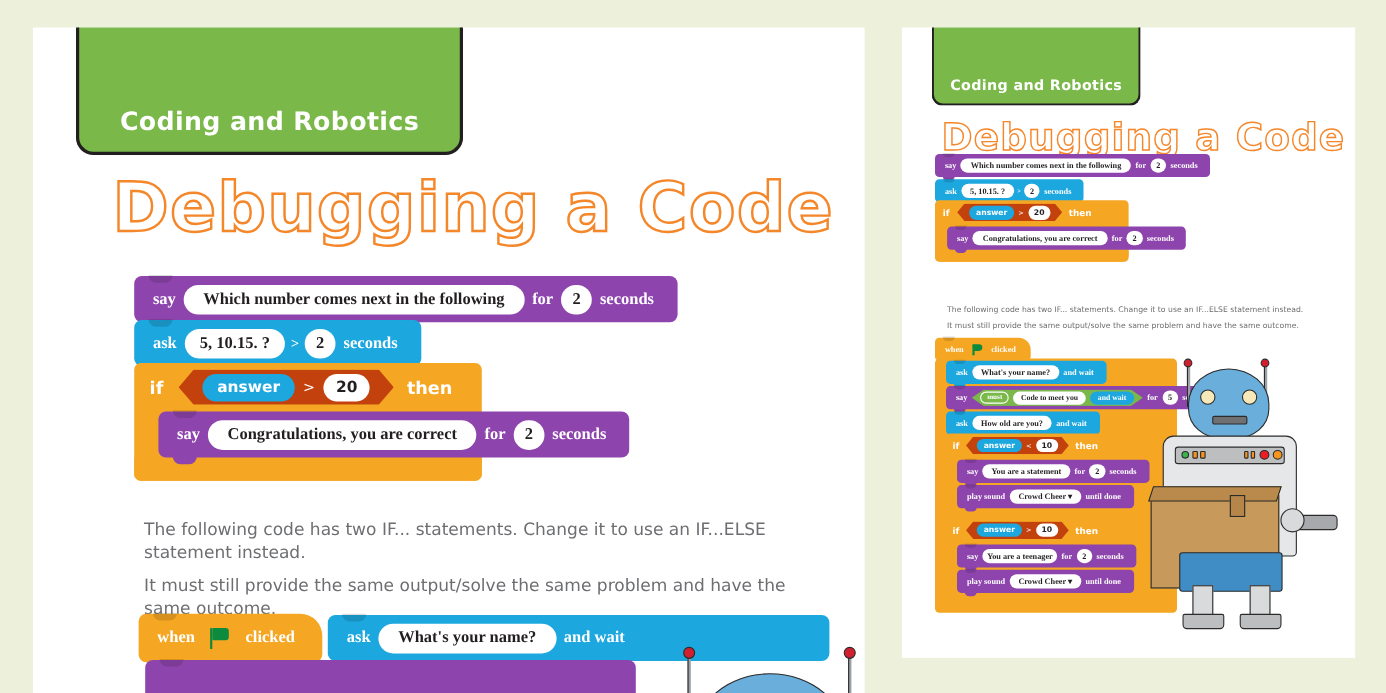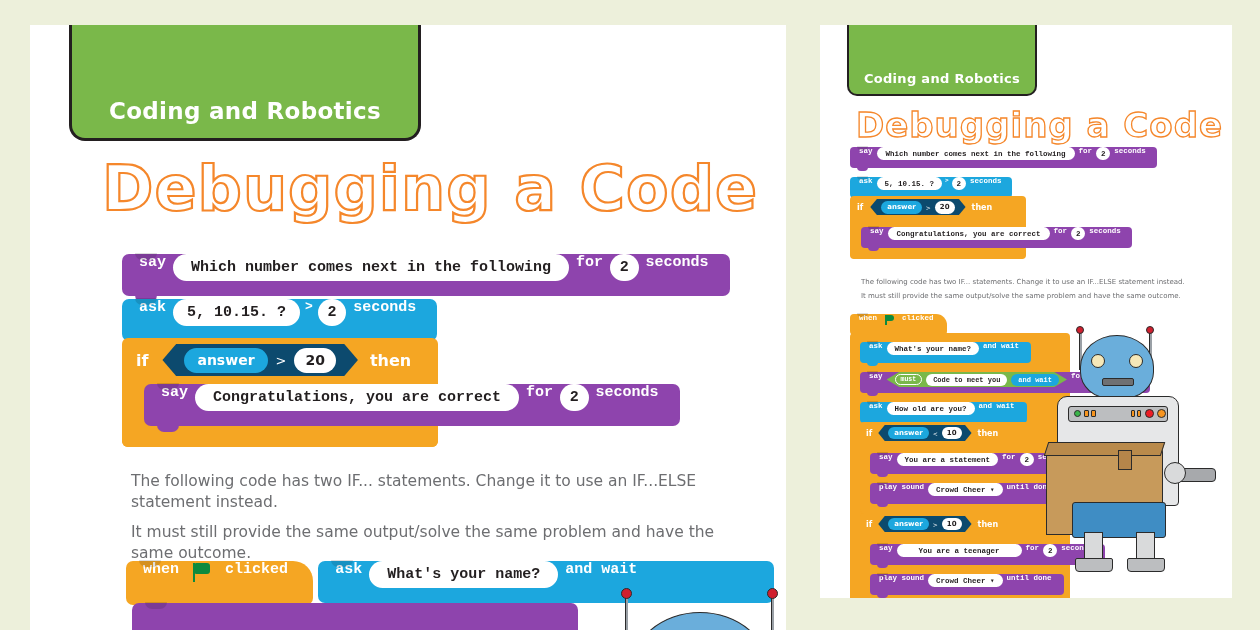--- a/index.html
+++ b/index.html
@@ -84,24 +84,24 @@
     font-size:7px; line-height:9.5px;
   }
   #preview-thumb .body-text { position:absolute; left:41px; top:253px; width:330px; }
   #preview-thumb .body-text p { margin:0 0 4px 0; }
 
   
   .blockstack { position:absolute; }
 
   .blk {
     position:relative;
-    display:inline-flex; align-items:flex-start;
+    display:inline-flex; align-items:center;
     border-radius:6px;
     color:#ffffff;
-    font-family:Liberation Mono, monospace;
+    font-family:Liberation Serif, serif;
     font-weight:bold;
     white-space:nowrap;
   }
   
   .blk::before {
     content:""; position:absolute; left:13px; top:-1px;
     width:22px; height:7px; border-radius:0 0 7px 7px;
     background:rgba(0,0,0,.13);
   }
   .blk::after {
@@ -117,21 +117,21 @@
   .blk .lbl { padding:0 7px; }
   .oval {
     background:#ffffff; color:#231f20;
     border-radius:999px;
     display:inline-flex; align-items:center; justify-content:center;
     font-weight:bold;
   }
   .oval.small { min-width:1.9em; }
   .oval.blue  { background:#1ca7de; color:#ffffff; }
   .hex {
-    background:#0c4a6e; color:#ffffff;
+    background:#c2410c; color:#ffffff;
     display:inline-flex; align-items:center;
     clip-path:polygon(7% 0,93% 0,100% 50%,93% 100%,7% 100%,0 50%);
   }
   .flag {
     display:inline-block; position:relative;
   }
   .flag i {
     display:block; background:#0c8a3e;
     border-radius:1px 3px 3px 1px;
   }
@@ -428,21 +428,21 @@
           <span class="hex" style="height:16px;padding:0 10px;gap:4px;">
             <span class="oval blue" style="height:12px;padding:0 6px;font-size:7px;">answer</span>
             <span style="font-size:6px;">&gt;</span>
             <span class="oval" style="height:12px;padding:0 5px;font-size:7px;">10</span>
           </span>
           <span style="color:#fff;font-weight:bold;font-size:8px;padding-left:6px;">then</span>
         </div>
         <div class="cbody" style="padding-left:10px;">
           <div class="blk sound" style="padding:0 8px 0 5px;border-radius:4px;">
             <span class="lbl" style="padding:0 4px;">say</span>
-            <span class="oval" style="padding:0 22px;">You are a teenager</span>
+            <span class="oval" style="padding:0 4px;">You are a teenager</span>
             <span class="lbl" style="padding:0 4px;">for</span>
             <span class="oval small">2</span>
             <span class="lbl" style="padding:0 4px;">seconds</span>
           </div>
           <div class="blk sound" style="padding:0 8px 0 5px;margin-top:-1px;border-radius:4px;">
             <span class="lbl" style="padding:0 4px;">play sound</span>
             <span class="oval" style="padding:0 8px;">Crowd Cheer ▾</span>
             <span class="lbl" style="padding:0 4px;">until done</span>
           </div>
         </div>

